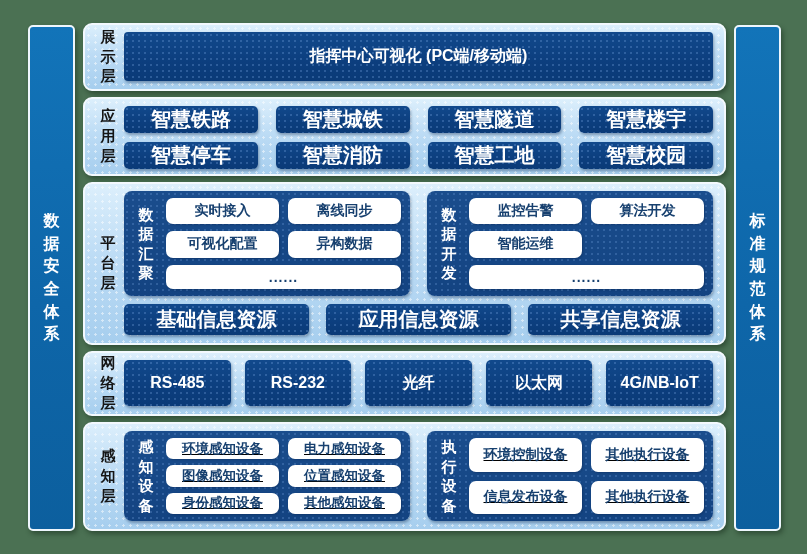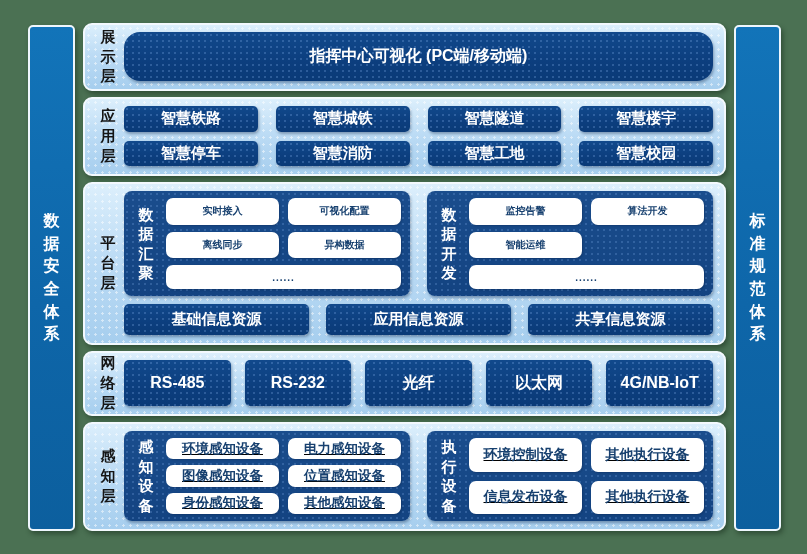--- a/index.html
+++ b/index.html
@@ -45,24 +45,24 @@
   }
   .layer-body { flex:1; display:flex; }
   
   .navy-box {
     background-image:
       radial-gradient(rgba(130,175,235,.28) 1px, transparent 1.3px),
       linear-gradient(180deg,#11498c 0%, #0c3e7e 60%, #0a3a77 100%);
     background-size:6px 6px, 100% 100%;
     border-radius:5px;
     display:flex; align-items:center; justify-content:center;
-    color:#ffffff; font-weight:bold; font-size:15px;
+    color:#ffffff; font-weight:bold; font-size:20px;
     box-shadow:1px 2px 3px rgba(5,25,60,.35);
   }
-  .display-body .navy-box { flex:1; font-size:16px; border-radius:16px; }
+  .display-body .navy-box { flex:1; font-size:16px; border-radius:4px; }
   
   .app-grid { flex:1; display:grid; grid-template-columns:repeat(4,1fr); gap:9px 18px; }
   
   .platform-body { flex-direction:column; }
   .groups-row { flex:1; display:flex; gap:17px; min-height:0; }
   .group {
     flex:1; display:flex; padding:7px 9px;
     background-image:
       radial-gradient(rgba(130,175,235,.25) 1px, transparent 1.3px),
       linear-gradient(180deg,#1a4d8d 0%, #134381 100%);
@@ -72,21 +72,21 @@
   }
   .group-label {
     flex:0 0 26px; display:flex; align-items:center; justify-content:center;
     color:#ffffff; font-weight:bold; font-size:15px;
     white-space:pre-line; line-height:1.3; margin-right:7px; text-align:center;
   }
   .group-grid { flex:1; display:grid; grid-template-columns:1fr 1fr; gap:7px 9px; }
   .white-box {
     background:#ffffff; border-radius:7px;
     display:flex; align-items:center; justify-content:center;
-    color:#17406f; font-weight:bold; font-size:10px;
+    color:#17406f; font-weight:bold; font-size:14px;
     box-shadow:1px 1px 2px rgba(5,25,60,.3);
   }
   .white-box.wide { grid-column:1 / -1; letter-spacing:1px; }
   .resources-row { display:flex; gap:17px; height:31px; margin-top:8px; }
   .resources-row .navy-box { flex:1; }
   
   .network-grid { flex:1; display:flex; gap:14px; }
   .network-grid .navy-box { flex:1; font-size:16px;text-align:right; }
   
   .perception-body { gap:17px; }
@@ -150,22 +150,22 @@
       <div class="layer-body platform-body">
         <div class="groups-row">
 
           <div class="group">
             <div class="group-label">数
 据
 汇
 聚</div>
             <div class="group-grid">
               <div class="white-box">实时接入</div>
+              <div class="white-box">离线同步</div>
               <div class="white-box">可视化配置</div>
-              <div class="white-box">离线同步</div>
               <div class="white-box">异构数据</div>
               <div class="white-box wide">......</div>
             </div>
           </div>
 
           <div class="group">
             <div class="group-label">数
 据
 开
 发</div>

